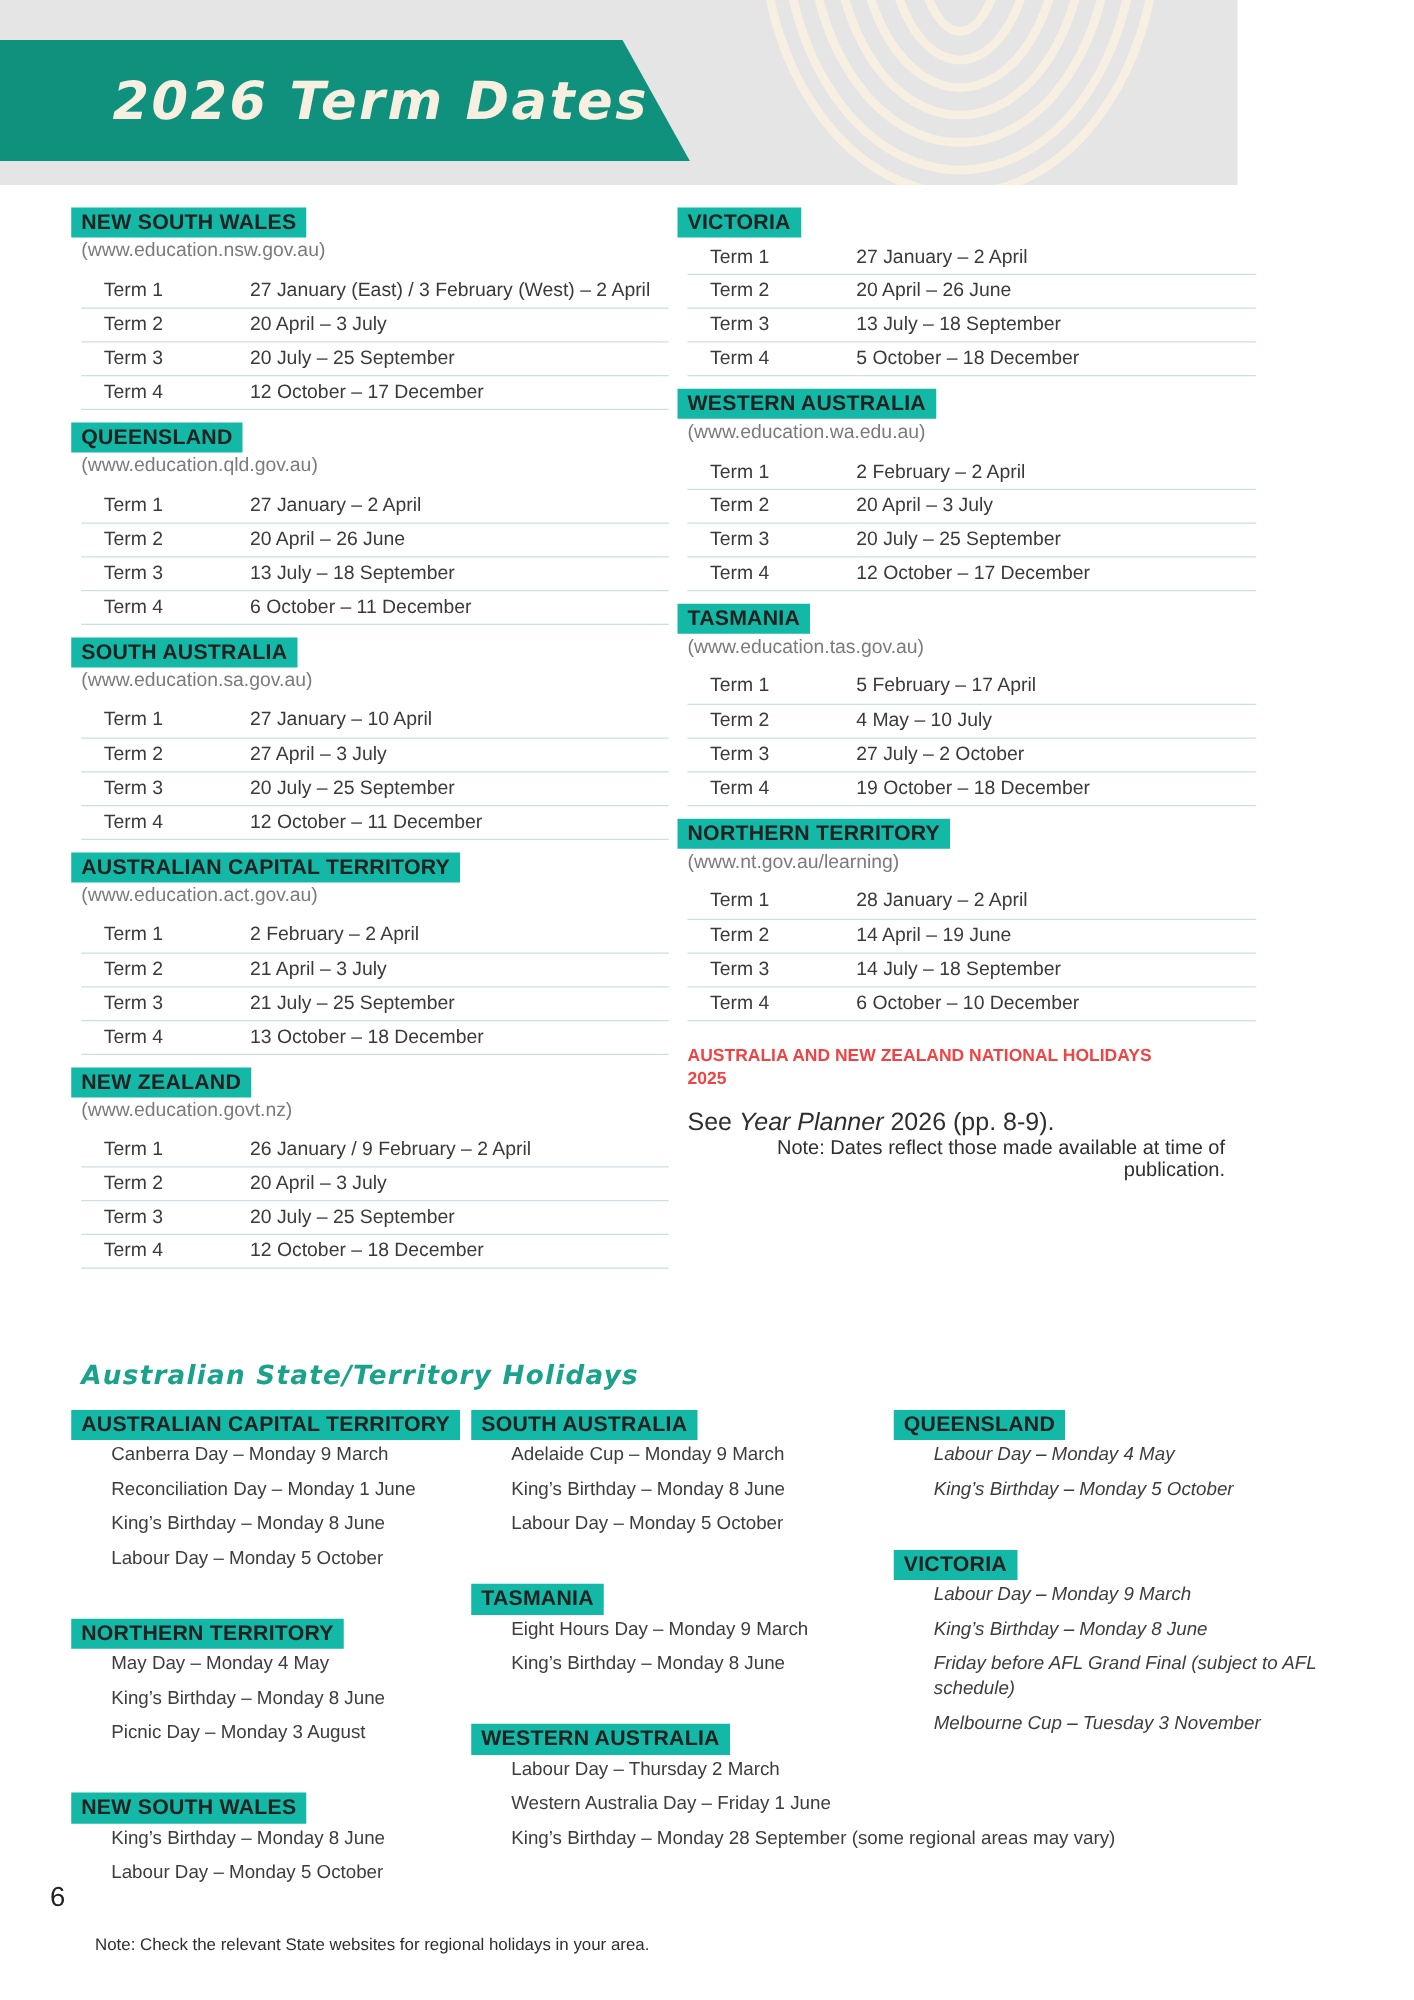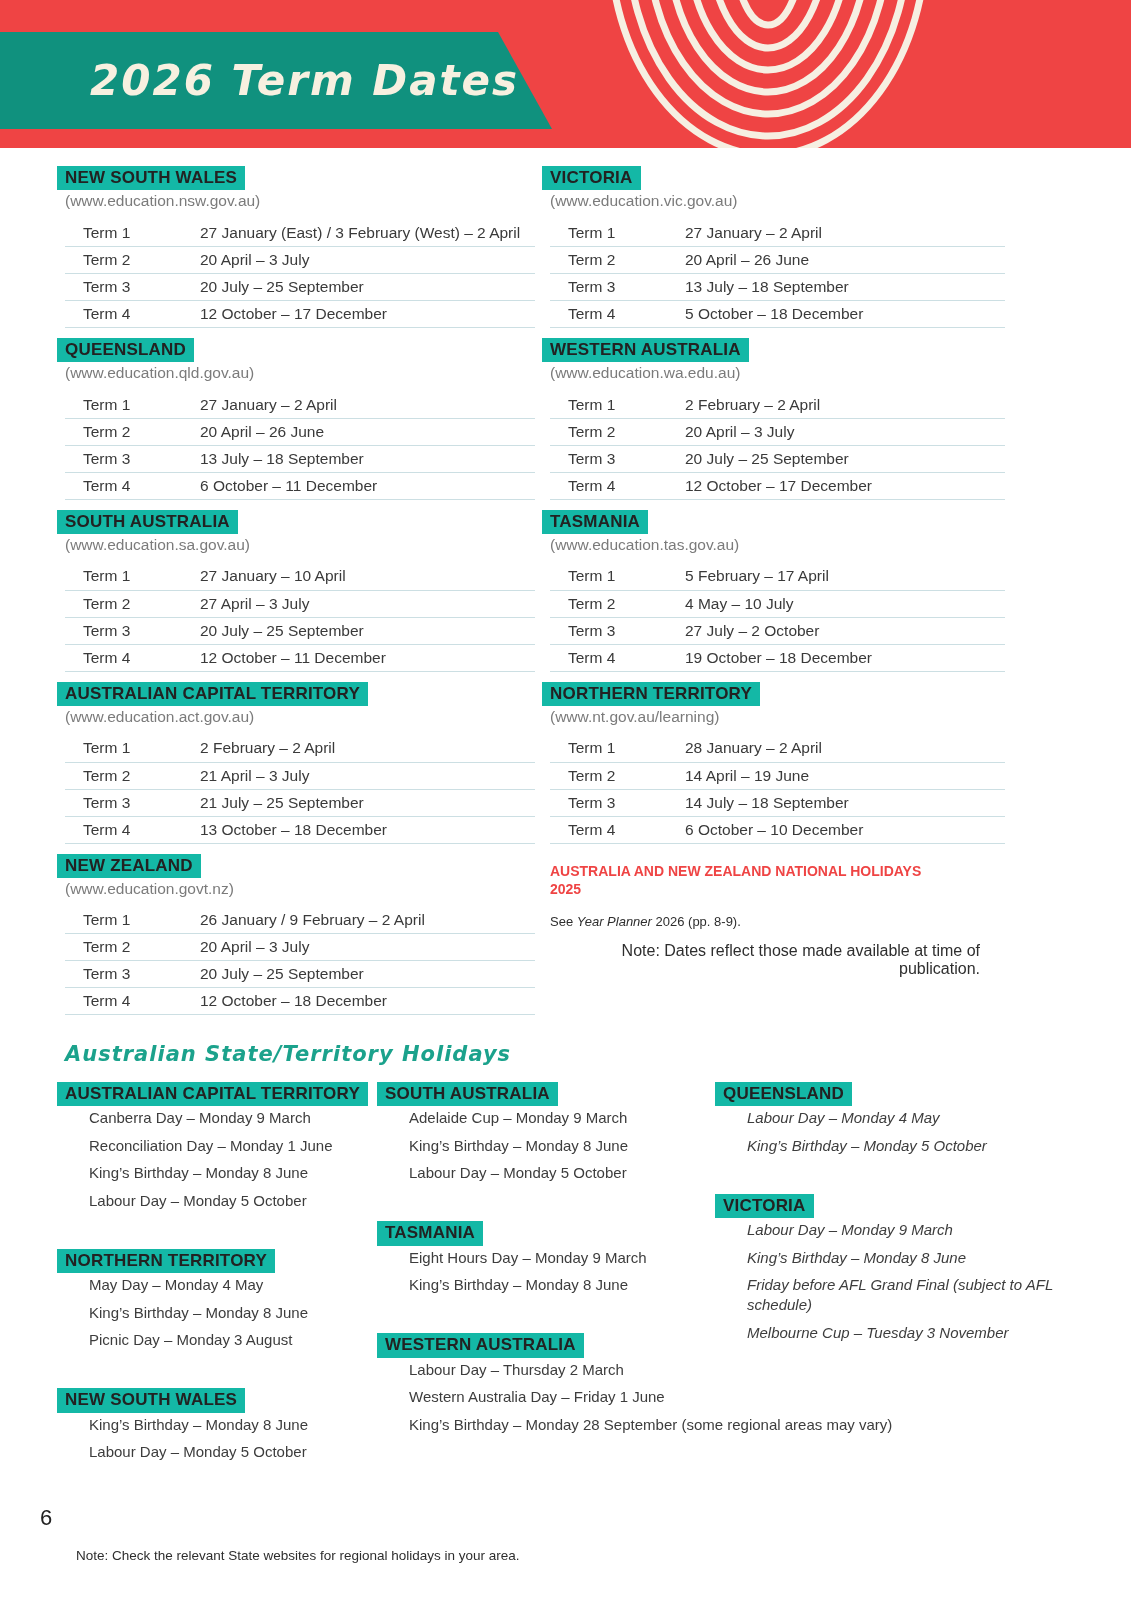--- a/index.html
+++ b/index.html
@@ -3,21 +3,21 @@
 <meta charset="utf-8">
 <style>
   * { margin:0; padding:0; box-sizing:border-box; }
   body { background:#ffffff; }
   .page {
     position:relative; width:1131px; height:1600px; background:#ffffff;
     font-family:"Liberation Sans", sans-serif; overflow:hidden;
   }
 
   
-  .header { position:absolute; top:0; left:0; width:1131px; height:148px; background:#ef4444;text-decoration:underline; }
+  .header { position:absolute; top:0; left:0; width:990px; height:148px; background:#e5e5e5;text-decoration:underline; }
   .loops { position:absolute; top:0; left:548px; width:440px; height:148px; }
   .banner {
     position:absolute; top:32px; left:0; width:552px; height:97px; background:#10917e;
     clip-path:polygon(0 0, calc(100% - 54px) 0, 100% 100%, 0 100%);
     display:flex; align-items:center;
   }
   .banner-title {
     margin-left:90px; color:#f7f0e0; font-size:42px; font-style:italic; font-weight:bold;
     letter-spacing:2px; font-family:"DejaVu Sans", sans-serif;
   }
@@ -35,29 +35,29 @@
     line-height:1.2; margin-bottom:2px;
   }
   .state-url { font-size:15.5px; color:#7b7b7b; margin-bottom:9px; }
   .term-table { width:100%; border-collapse:collapse; }
   .term-table td { border-bottom:1px solid #ccdfe3; height:27px; font-size:15.5px; color:#3a3a3a; vertical-align:middle; }
   .term-label { width:135px; padding-left:18px; }
 
   
   .national { margin-top:18px; width:430px; }
   .national-heading { font-size:14px; font-weight:bold; color:#ef4444; line-height:1.3; width:400px; margin-bottom:16px; }
-  .see-line { font-size:13px; color:#2e2e2e; margin-bottom:13px; }
+  .see-line { font-size:20px; color:#2e2e2e; }
   .see-line .it { font-style:italic; }
   .national-note { font-size:16px; color:#2e2e2e;text-align:right; }
 
   
   .holidays { position:absolute; top:1042px; left:65px; width:1066px; }
   .holidays-heading {
     color:#1ba28c; font-size:21px; font-style:italic; font-weight:bold;
-    letter-spacing:1px; margin-bottom:16px; font-family:"DejaVu Sans", sans-serif;
+    letter-spacing:1px; margin-bottom:16px; font-family:"DejaVu Sans", sans-serif;margin-top:46px;
   }
   .holiday-cols { display:flex; }
   .hcol1 { width:320px; }
   .hcol2 { width:338px; }
   .hcol3 { width:408px; }
   .holiday-block { margin-bottom:38px; }
   .holiday-list { list-style:none; }
   .holiday-item {
     font-size:15px; color:#3d3d3d; line-height:20px; margin:0 0 7.5px 0;
     padding-left:24px; white-space:nowrap;
@@ -229,21 +229,20 @@
     <td class="term-dates">12 October – 18 December</td>
   </tr>
 </tbody>
     </table>
   </section>
 </div>
     <div class="col-right">
       <div>
   <section class="state-block">
     <h3 class="state-heading">VICTORIA</h3>
-    <div class="state-url">(www.education.vic.gov.au)</div>
     <table class="term-table">
       <tbody>
   <tr class="term-row">
     <td class="term-label">Term 1</td>
     <td class="term-dates">27 January – 2 April</td>
   </tr>
 
   <tr class="term-row">
     <td class="term-label">Term 2</td>
     <td class="term-dates">20 April – 26 June</td>

